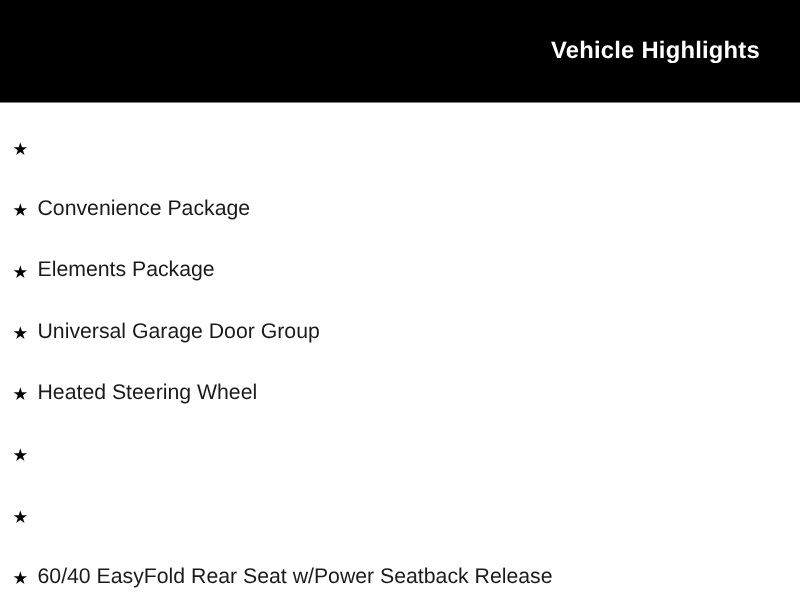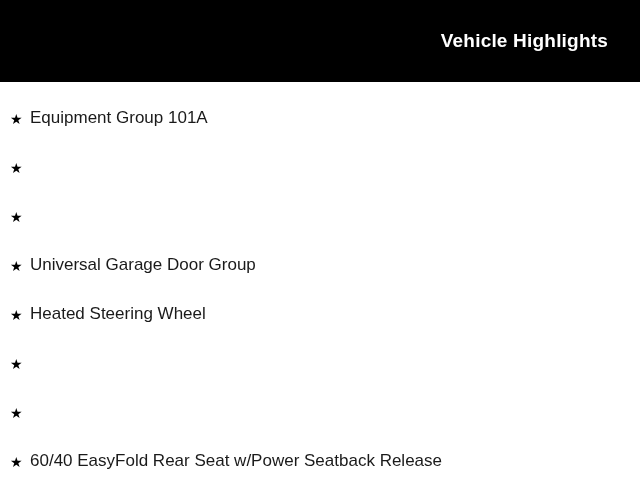--- a/index.html
+++ b/index.html
@@ -72,29 +72,30 @@
 <div class="page">
 
   <div class="header-bar">
     <div class="header-title">Vehicle Highlights</div>
   </div>
 
   <ul class="highlights-list">
 
     <li class="highlight-item">
       <span class="bullet-star">★</span>
-      <span class="item-label">Equipment Group 101A</span>
     </li>
 
     <li class="highlight-item">
       <span class="bullet-star">★</span>
+      <span class="item-label">Convenience Package</span>
     </li>
 
     <li class="highlight-item">
       <span class="bullet-star">★</span>
+      <span class="item-label">Elements Package</span>
     </li>
 
     <li class="highlight-item">
       <span class="bullet-star">★</span>
       <span class="item-label">Universal Garage Door Group</span>
     </li>
 
     <li class="highlight-item">
       <span class="bullet-star">★</span>
       <span class="item-label">Heated Steering Wheel</span>

